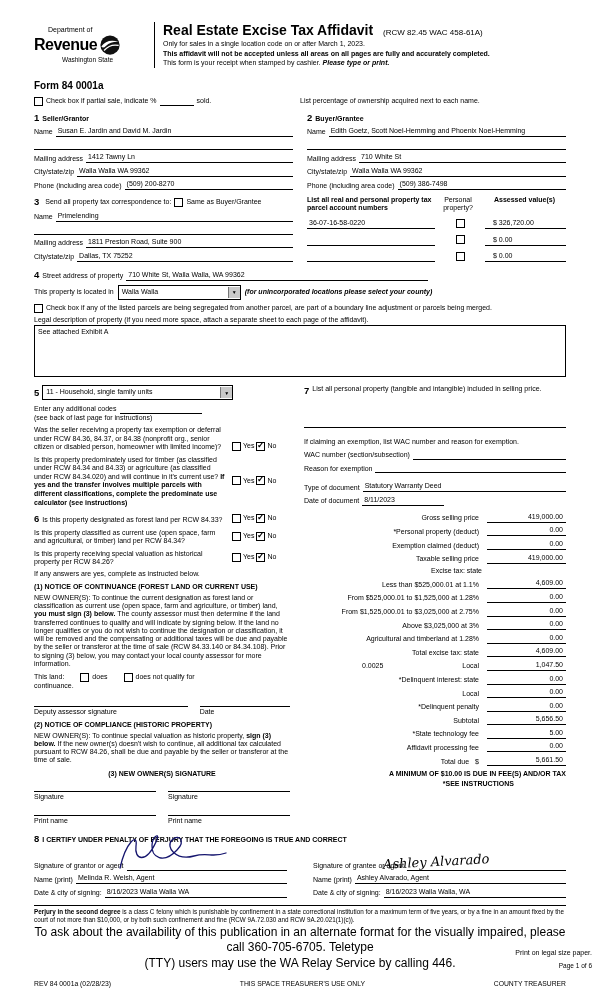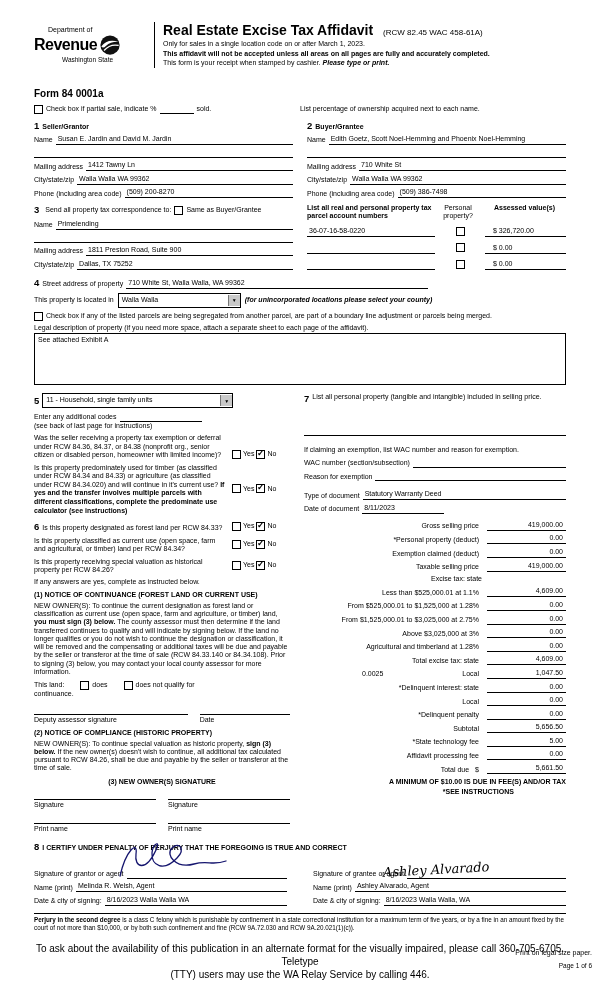--- a/index.html
+++ b/index.html
@@ -13,21 +13,21 @@
   .dept-small{font-size:7px;margin-left:14px;}
   .dept-main{display:flex;align-items:center;gap:2px;}
   .dept-big{font-size:16px;font-weight:bold;letter-spacing:-0.5px;}
   .logo-mark{flex:none;}
   .dept-sub{font-size:6.5px;margin-left:28px;}
   .header-divider{width:1px;background:#000;align-self:stretch;margin:0 8px 0 2px;}
   .title-block{flex:1;}
   .main-title{font-size:14px;font-weight:bold;}
   .title-ref{font-size:8px;padding-left:8px;}
   .note{font-size:7px;margin-top:1px;}
-  .form-number{font-size:10px;font-weight:bold;margin-top:20px;}
+  .form-number{font-size:10px;font-weight:bold;margin-top:12px;}
   
   .cb{display:inline-block;width:7px;height:7px;border:1px solid #000;background:#fff;vertical-align:-1px;position:relative;flex:none;}
   .cb.checked::after{content:"\2713";position:absolute;top:-3px;left:-0.5px;font-size:9px;font-weight:bold;}
   .sec-num{font-weight:bold;font-size:9.5px;margin-right:3px;}
   .fieldrow{display:flex;align-items:flex-end;margin-top:3.5px;}
   .fieldrow .lbl{flex:none;padding-right:3px;white-space:nowrap;}
   .fieldrow .val{flex:1;border-bottom:1px solid #000;min-height:9px;padding-left:2px;white-space:nowrap;overflow:hidden;}
   .blank-line{height:10px;border-bottom:1px solid #000;margin-top:2px;}
   .two-col{display:flex;gap:14px;margin-top:6px;}
   .two-col>.col{flex:1;min-width:0;}
@@ -87,21 +87,21 @@
   .sec8{margin-top:8px;}
   .sec8-head{display:flex;align-items:baseline;}
   .sec8-cols{display:flex;gap:26px;margin-top:2px;}
   .sig-line-row{display:flex;align-items:flex-end;position:relative;height:24px;}
   .sig-line-row .lbl{flex:none;padding-right:3px;}
   .sig-line-row .line{flex:1;border-bottom:1px solid #000;height:1px;}
   .grantor-scribble{position:absolute;left:80px;bottom:-3px;}
   .grantee-script{position:absolute;left:70px;bottom:1px;font-family:"DejaVu Serif",serif;font-style:italic;font-size:13px;transform:rotate(-3deg);white-space:nowrap;}
   
   .perjury{border-top:1px solid #000;margin-top:7px;padding-top:2px;font-size:6.3px;line-height:1.25;}
-  .tty{text-align:center;font-size:10px;margin-top:10px;line-height:1.3;}
+  .tty{text-align:center;font-size:12px;margin-top:1px;line-height:1.3;}
   .revrow{display:flex;justify-content:space-between;align-items:center;margin-top:9px;font-size:6.8px;}
   .timestamp{position:absolute;left:0;right:0;bottom:22px;text-align:center;font-size:10px;}
   .print-note{position:absolute;right:8px;bottom:30px;font-size:7px;}
   .page-num{position:absolute;right:8px;bottom:18px;font-size:6.5px;}
 </style>
 </head>
 <body>
 
 <div class="page">
 

